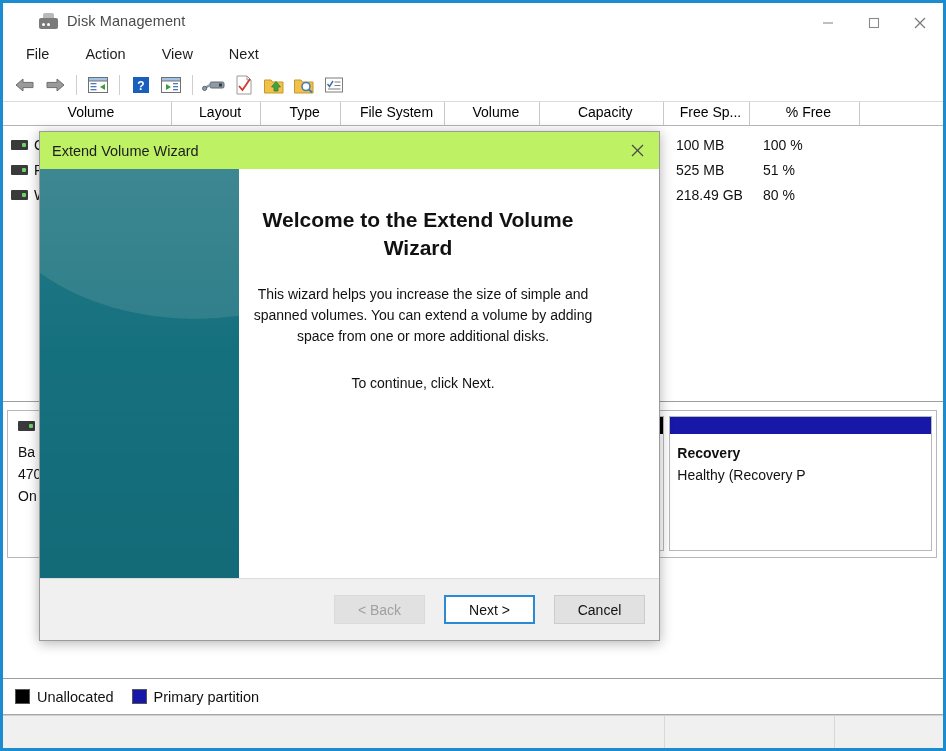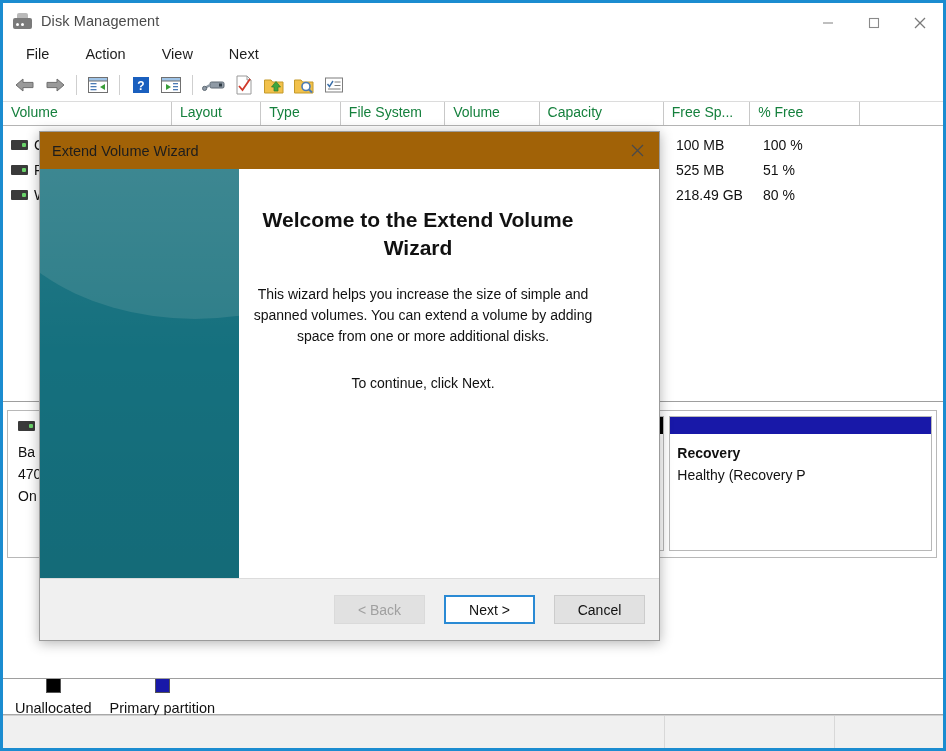--- a/index.html
+++ b/index.html
@@ -29,22 +29,23 @@
     min-height: 39px;
     background: #ffffff;
     border-top: 3px solid #1b8cd0;
     display: flex;
     align-items: center;
     position: relative;
   }
   #title-left {
     display: flex;
     align-items: center;
-    padding-left: 10px;
+    padding-left: 16px;
     gap: 9px;
+    margin-left: 20px;
   }
   #app-title {
     font-size: 14.5px;
     color: #4b4b4b;
     letter-spacing: .1px;
   }
   .win-icon {
     width: 19px; height: 16px;
     position: relative;
     flex: none;
@@ -128,26 +129,27 @@
     border-bottom: 1px solid #9e9e9e;
   }
   #vol-header {
     display: flex;
     height: 24px; min-height: 24px;
     background: #ffffff;
     border-bottom: 1px solid #b4b4b4;
   }
   .vh-cell {
     font-size: 14px;
-    color: #15803d;
+    color: #000000;
     padding: 2px 0 0 8px;
     border-right: 1px solid #c8c8c8;
     overflow: hidden;
     white-space: nowrap;
     position: relative;
+    text-align: center;
   }
   #vol-rows { flex: 1; position: relative; }
   .vol-row {
     display: flex;
     height: 23px;
     align-items: center;
   }
   .vrc {
     font-size: 14px;
     color: #111;
@@ -247,21 +249,20 @@
     padding-left: 12px;
     gap: 10px;
     background: #ffffff;
     border-bottom: 1px solid #a8a8a8;
   }
   .legend-item {
     display: flex;
     align-items: center;
     gap: 7px;
     margin-right: 8px;
-    flex-direction: column;
   }
   .legend-sw {
     width: 15px; height: 15px;
     border: 1px solid #555;
   }
   .legend-lbl { font-size: 14.5px; color: #111; }
 
   
   #status-bar {
     height: 33px; min-height: 33px;
@@ -288,21 +289,21 @@
     border: 1px solid #9b9b9b;
     box-shadow: 0 2px 12px rgba(0,0,0,.30);
     display: flex;
     flex-direction: column;
     z-index: 50;
   }
   #dlg-titlebar {
     height: 37px; min-height: 37px;
     display: flex;
     align-items: center;
-    background: #a16207;
+    background: #bef264;
     position: relative;
   }
   #dlg-title {
     font-size: 14.5px;
     color: #1d1d1d;
     padding-left: 12px;
   }
   #dlg-close {
     position: absolute;
     right: 0; top: 0;

